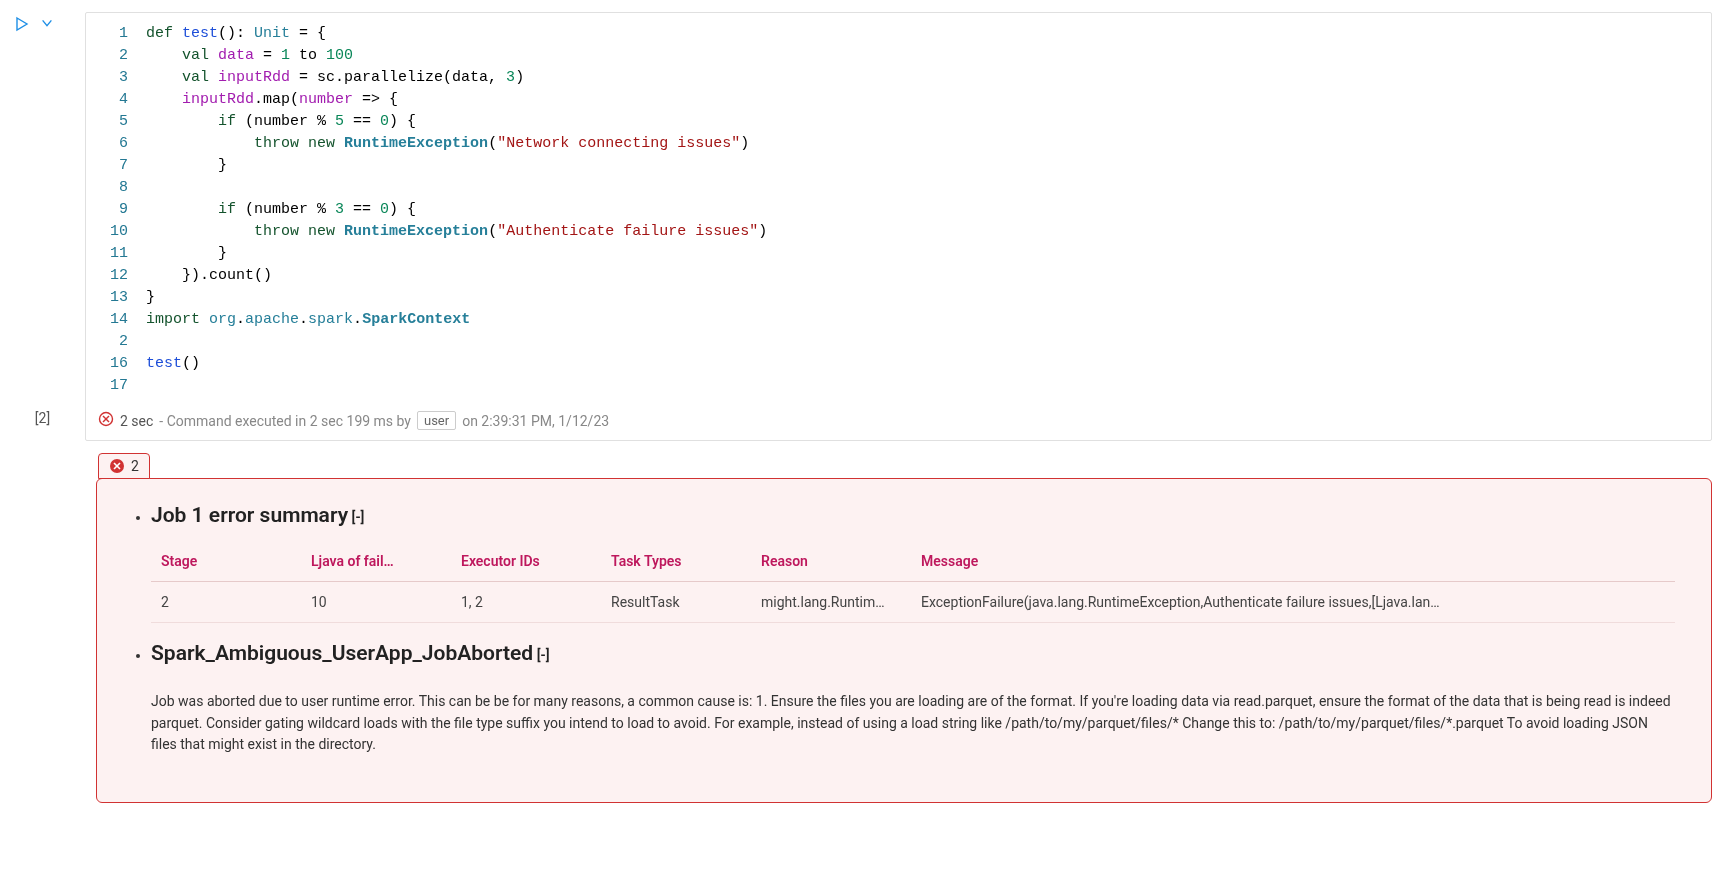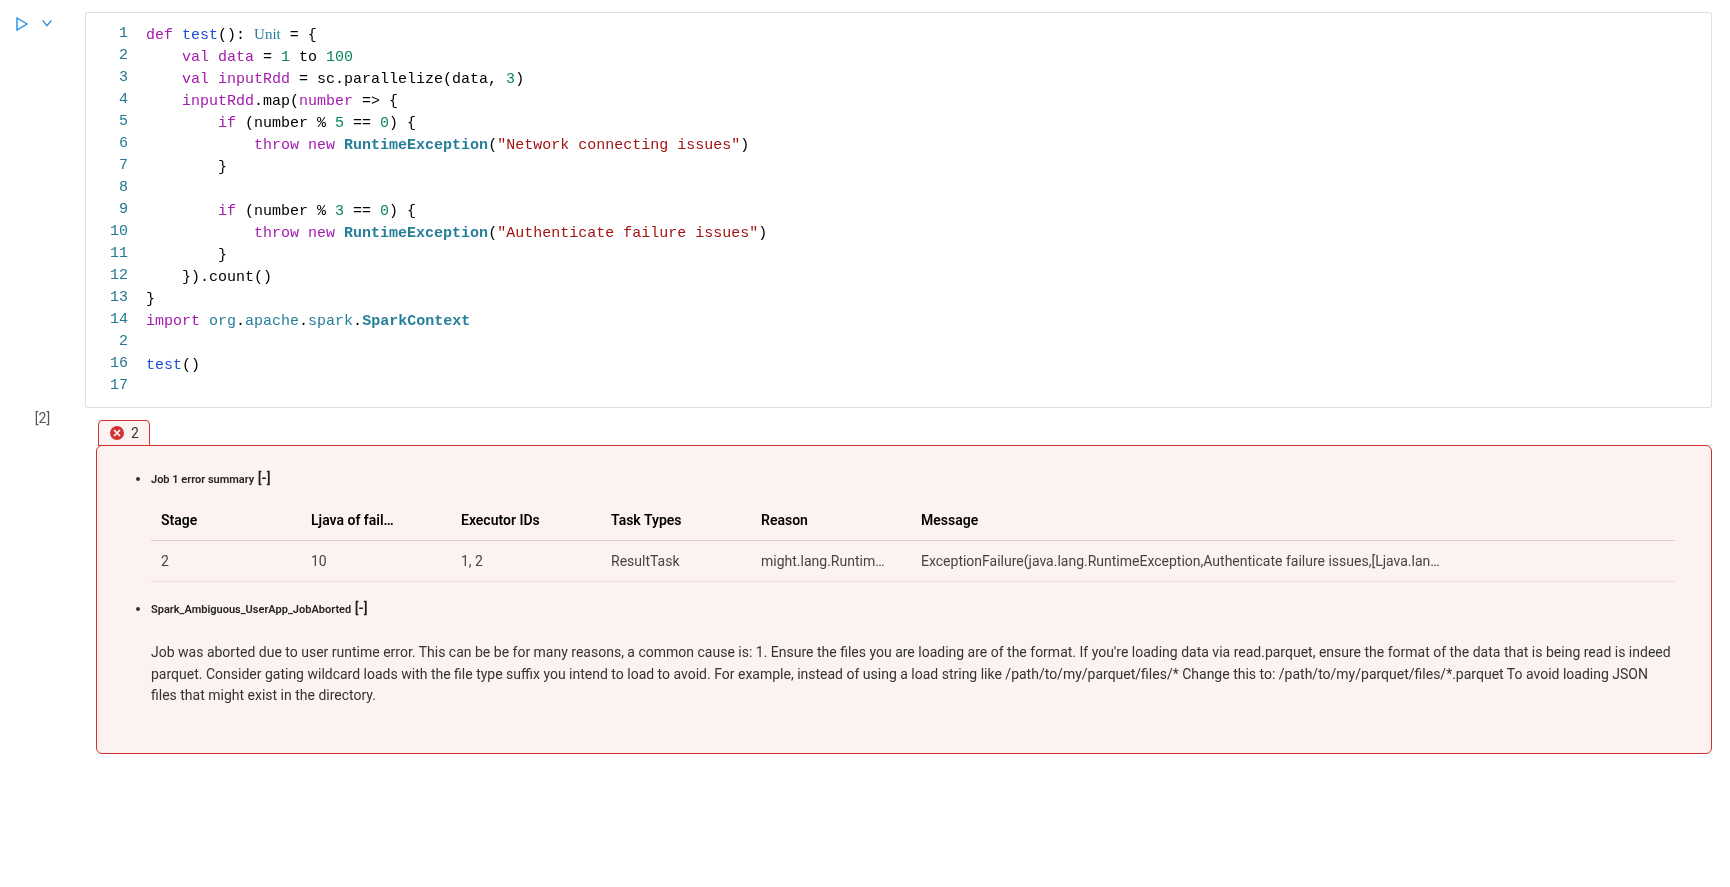--- a/index.html
+++ b/index.html
@@ -48,23 +48,23 @@
   }
   .gutter div { height: 22px; line-height: 22px; }
   .code {
     flex: 1;
     font-family: Menlo, Monaco, Consolas, "Courier New", monospace;
     font-size: 15px;
     line-height: 22px;
     white-space: pre;
     color: #111;
   }
-  .tk-kw   { color: #a21caf; }
+  .tk-kw   { color: #14532d; }
   .tk-fn   { color: #1d4ed8; }
-  .tk-type { color: #267f99; font-family: Liberation Serif, serif; }
+  .tk-type { color: #267f99; }
   .tk-num  { color: #098658; }
   .tk-str  { color: #a31515; }
   .tk-op   { color: #000000; }
   .tk-id   { color: #a21caf; }
   .tk-cls  { color: #267f99; font-weight: bold; }
   .tk-pkg  { color: #267f99; font-family: Liberation Mono, monospace; }
 
   .status-row {
     display: flex;
     align-items: center;
@@ -116,41 +116,41 @@
   .error-panel {
     border: 1px solid #d13232;
     background: #fdf2f2;
     border-radius: 6px;
     margin-top: -1px;
     padding: 24px 36px 28px 36px;
     color: #333;
   }
   .error-panel ul { list-style: disc; padding-left: 18px; }
   .error-panel li { margin-bottom: 18px; }
-  .err-title { font-weight: 600; font-size: 11px; color: #222; }
+  .err-title { font-weight: 600; font-size: 21px; color: #222; }
   .err-toggle { font-weight: 600; color: #222; }
   .error-table {
     margin-top: 14px;
     width: 100%;
     border-collapse: collapse;
     table-layout: fixed;
   }
   .error-table th, .error-table td {
     text-align: left;
     padding: 12px 10px;
     font-size: 14px;
     color: #333;
     overflow: hidden;
     text-overflow: ellipsis;
     white-space: nowrap;
   }
   .error-table thead th {
     border-bottom: 1px solid #e6caca;
     font-weight: 600;
-    color: #000000;
+    color: #be185d;
   }
   .error-table tbody tr td {
     border-bottom: 1px solid #f0dcdc;
     color: #444;
   }
   .col-stage   { width: 150px; }
   .col-fail    { width: 150px; }
   .col-exec    { width: 150px; }
   .col-task    { width: 150px; }
   .col-reason  { width: 160px; }
@@ -197,20 +197,33 @@
           <div>10</div>
           <div>11</div>
           <div>12</div>
           <div>13</div>
           <div>14</div>
           <div>2</div>
           <div>16</div>
           <div>17</div>
         </div>
       <div class="code" id="code"><div><span class="tk-kw">def</span><span> </span><span class="tk-fn">test</span><span class="tk-op">(): </span><span class="tk-type">Unit</span><span class="tk-op"> = {</span></div><div><span>    </span><span class="tk-kw">val</span><span> </span><span class="tk-id">data</span><span class="tk-op"> = </span><span class="tk-num">1</span><span class="tk-op"> to </span><span class="tk-num">100</span></div><div><span>    </span><span class="tk-kw">val</span><span> </span><span class="tk-id">inputRdd</span><span class="tk-op"> = sc.parallelize(data, </span><span class="tk-num">3</span><span class="tk-op">)</span></div><div><span>    </span><span class="tk-id">inputRdd</span><span class="tk-op">.map(</span><span class="tk-id">number</span><span class="tk-op"> =&gt; {</span></div><div><span>        </span><span class="tk-kw">if</span><span class="tk-op"> (number % </span><span class="tk-num">5</span><span class="tk-op"> == </span><span class="tk-num">0</span><span class="tk-op">) {</span></div><div><span>            </span><span class="tk-kw">throw</span><span> </span><span class="tk-kw">new</span><span> </span><span class="tk-cls">RuntimeException</span><span class="tk-op">(</span><span class="tk-str">"Network connecting issues"</span><span class="tk-op">)</span></div><div><span>        </span><span class="tk-op">}</span></div><div>&nbsp;</div><div><span>        </span><span class="tk-kw">if</span><span class="tk-op"> (number % </span><span class="tk-num">3</span><span class="tk-op"> == </span><span class="tk-num">0</span><span class="tk-op">) {</span></div><div><span>            </span><span class="tk-kw">throw</span><span> </span><span class="tk-kw">new</span><span> </span><span class="tk-cls">RuntimeException</span><span class="tk-op">(</span><span class="tk-str">"Authenticate failure issues"</span><span class="tk-op">)</span></div><div><span>        </span><span class="tk-op">}</span></div><div><span>    </span><span class="tk-op">}).count()</span></div><div><span class="tk-op">}</span></div><div><span class="tk-kw">import</span><span> </span><span class="tk-pkg">org</span><span class="tk-op">.</span><span class="tk-pkg">apache</span><span class="tk-op">.</span><span class="tk-pkg">spark</span><span class="tk-op">.</span><span class="tk-cls">SparkContext</span></div><div>&nbsp;</div><div><span class="tk-fn">test</span><span class="tk-op">()</span></div><div>&nbsp;</div></div>
+    </div>
+    <div class="status-row">
+      <span class="err-circ">
+        <svg viewBox="0 0 16 16">
+            <circle cx="8" cy="8" r="6.5" fill="none" stroke="#d13232" stroke-width="1.4"></circle>
+            <line x1="5" y1="5" x2="11" y2="11" stroke="#d13232" stroke-width="1.4"></line>
+            <line x1="11" y1="5" x2="5" y2="11" stroke="#d13232" stroke-width="1.4"></line>
+          </svg>
+      </span>
+      <span class="duration">2 sec</span>
+      <span class="light"> - Command executed in 2 sec 199 ms by</span>
+      <span class="user-box">user</span>
+      <span class="light">on 2:39:31 PM, 1/12/23</span>
     </div>
   </div>
 </div>
 
 <div class="error-section">
   <div class="error-tab">
     <svg viewBox="0 0 16 16">
         <circle cx="8" cy="8" r="7" fill="#d13232"></circle>
         <line x1="5" y1="5" x2="11" y2="11" stroke="#fff" stroke-width="1.6"></line>
         <line x1="11" y1="5" x2="5" y2="11" stroke="#fff" stroke-width="1.6"></line>

